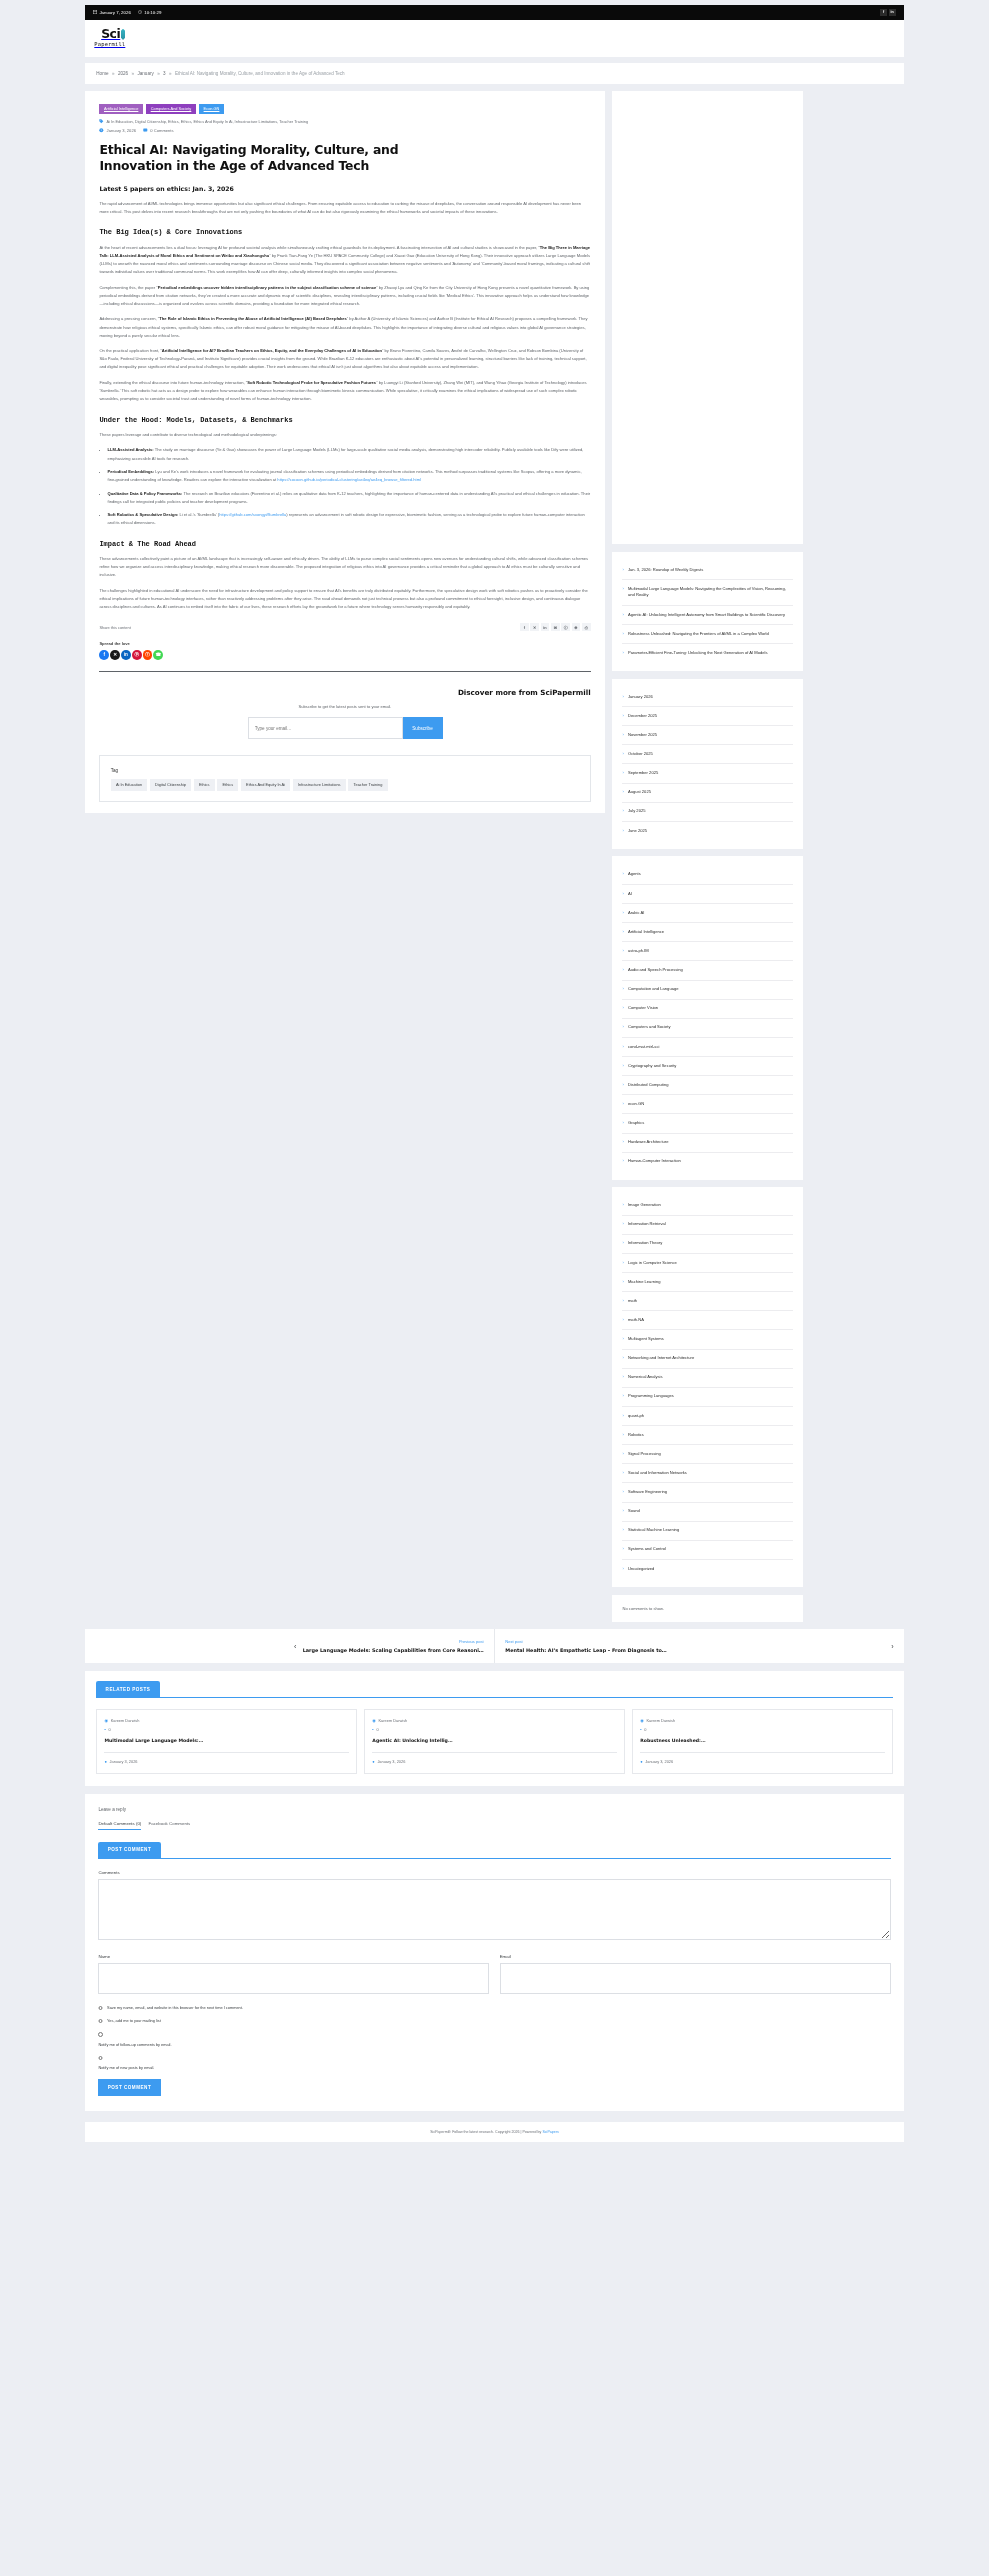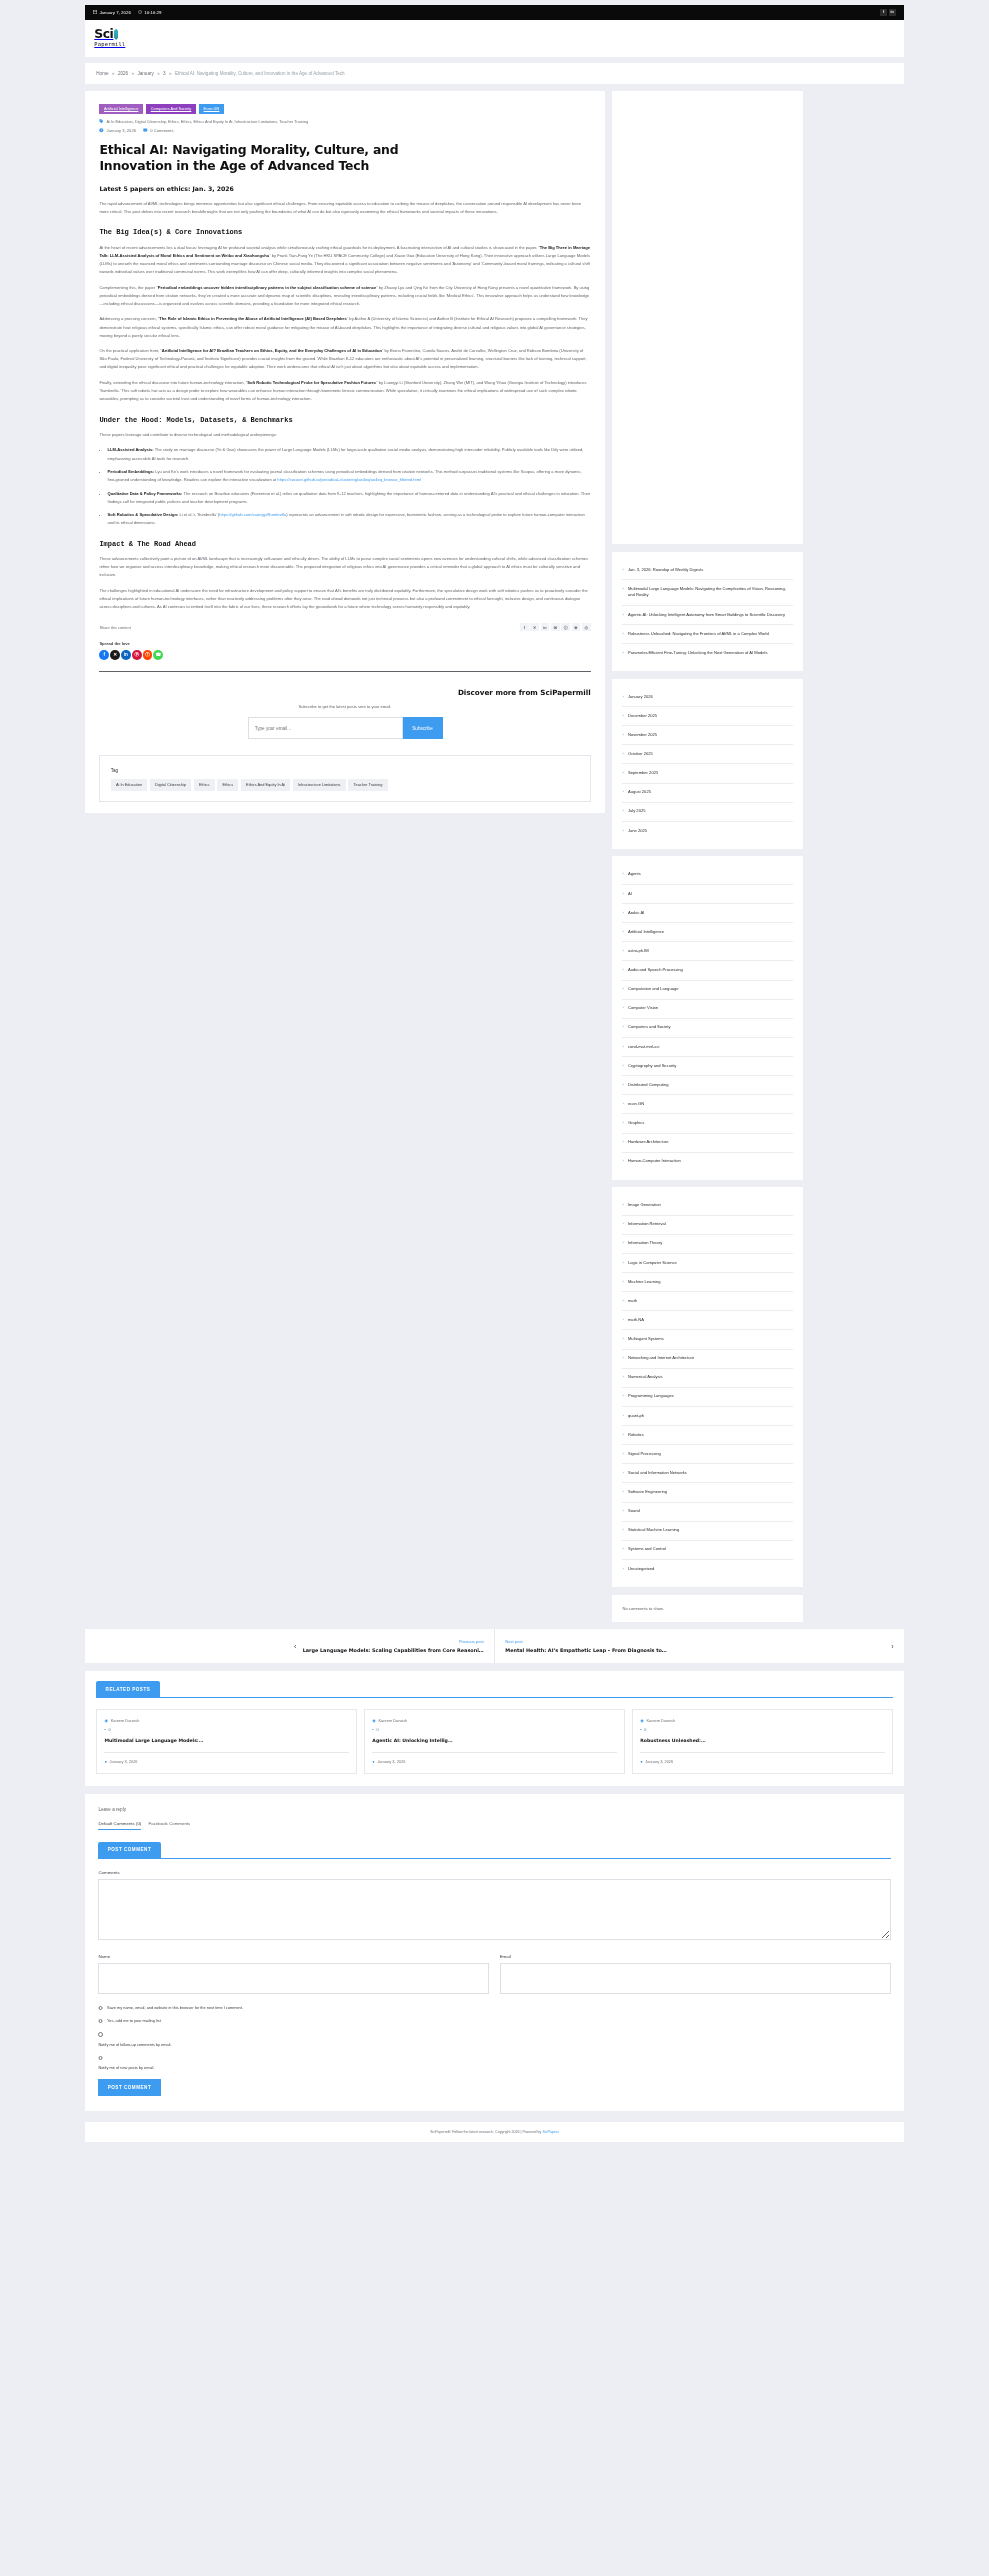--- a/index.html
+++ b/index.html
@@ -36,21 +36,21 @@
 
   
   .logobar {
     margin: 0 85px;
     background: #fff;
     height: 37px;
     display: flex;
     align-items: center;
     padding-left: 9.3px;
   }
-  .logo { display: flex; flex-direction: column; align-items: flex-start; line-height: 1; }
+  .logo { display: flex; flex-direction: column; align-items: flex-end; line-height: 1; }
   .logo .l1 { font-family: "DejaVu Sans", sans-serif; font-size: 12.4px; font-weight: 700; letter-spacing: -0.5px; color: #111; position: relative;}
   .logo .pen { display:inline-block; width: 4.6px; height: 11.3px; background: linear-gradient(#36b3c4,#2a93a5); clip-path: polygon(50% 0,100% 22%,100% 78%,50% 100%,0 78%,0 22%); vertical-align: -1.5px; margin-left:0.5px;}
   .logo .l2 { font-family: "DejaVu Sans Mono", monospace; font-size: 5.4px; color: #111; margin-top: 1.5px; letter-spacing:0.2px;}
 
   
   .crumbwrap { margin: 6.2px 85px 0 85px; }
   .breadcrumb {
     background: #fff; padding: 8.2px 11.3px; font-size: 4.6px; color: #6b6f76;
   }
   .breadcrumb a { color: #6b6f76; text-decoration: none; }

